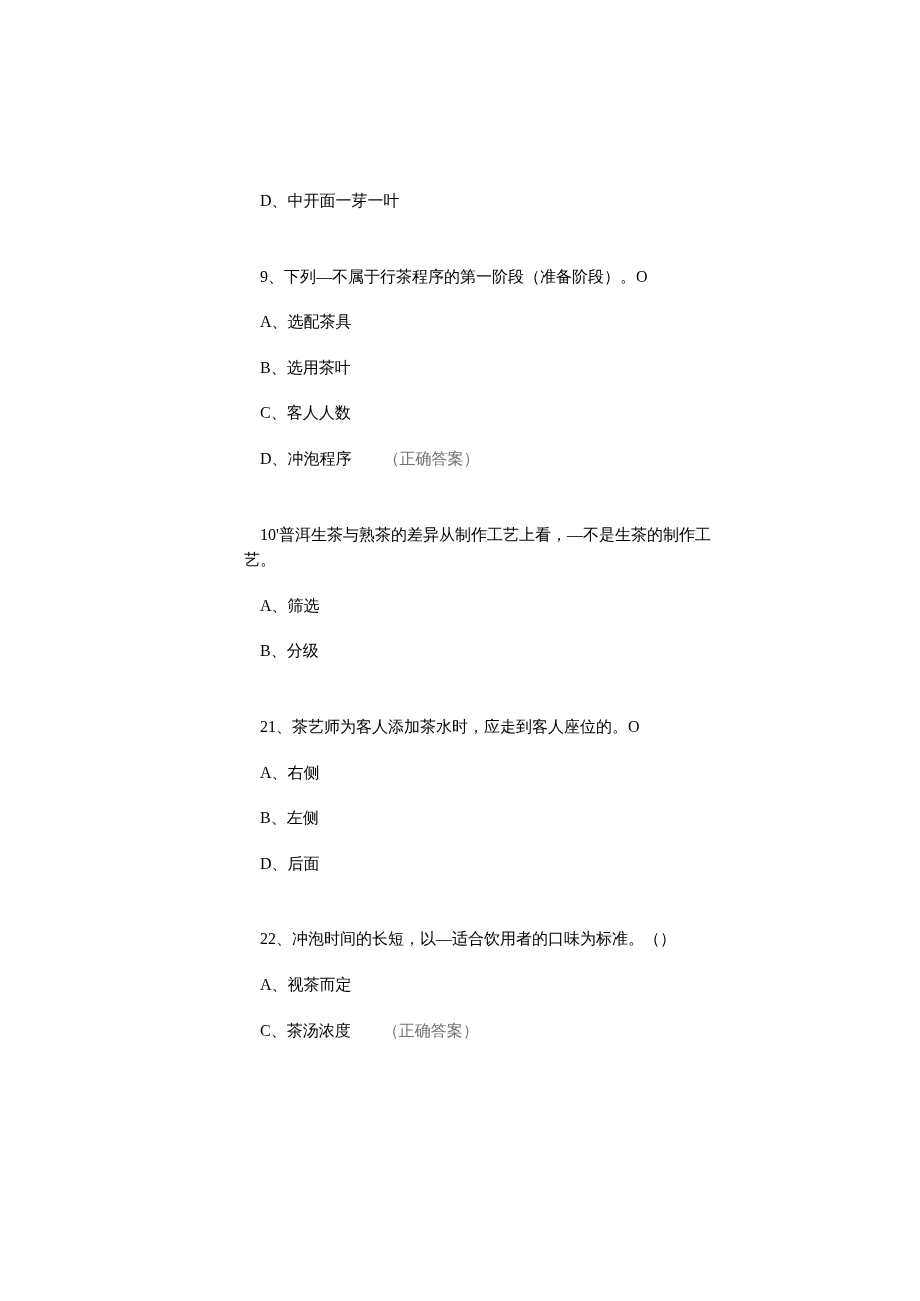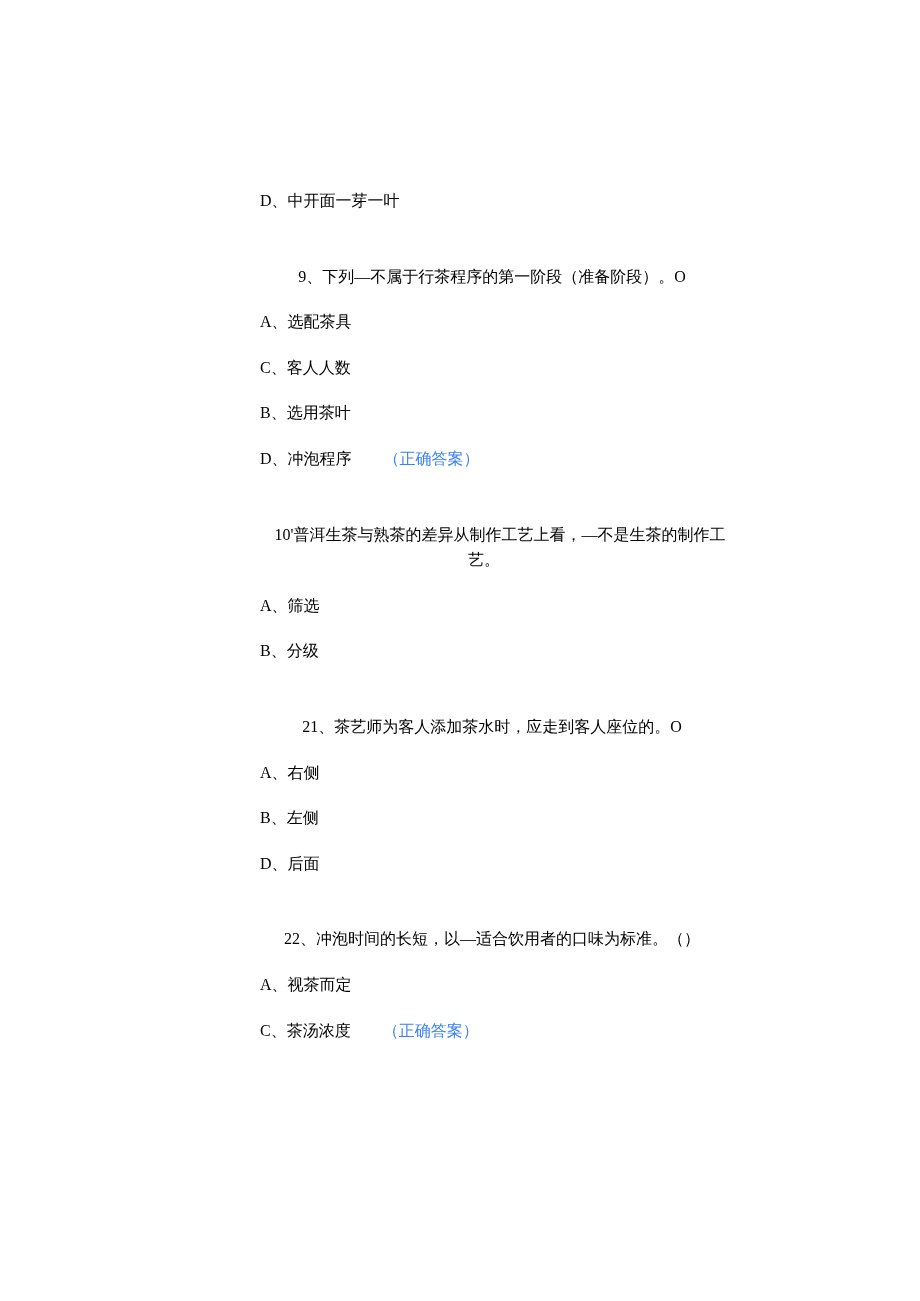--- a/index.html
+++ b/index.html
@@ -15,35 +15,34 @@
       width: 920px;
       min-height: 1301px;
       padding: 140px 180px 120px 180px;
       line-height: 1.6;
     }
     .line {
       margin-bottom: 20px;
     }
     .question-start {
       margin-top: 50px;
-      text-align: center;
     }
     .correct-answer {
-      color: #3b82f6;
+      color: #737373;
     }
   </style>
 </head>
 <body>
 
 <div id="content">
     <div class="line"><span>D、中开面一芽一叶</span></div>
     <div class="line question-start"><span>9、下列―不属于行茶程序的第一阶段（准备阶段）。O</span></div>
     <div class="line"><span>A、选配茶具</span></div>
+    <div class="line"><span>B、选用茶叶</span></div>
     <div class="line"><span>C、客人人数</span></div>
-    <div class="line"><span>B、选用茶叶</span></div>
     <div class="line"><span>D、冲泡程序</span><span class="correct-answer">（正确答案）</span></div>
     <div class="line question-start"><span>10'普洱生茶与熟茶的差异从制作工艺上看，―不是生茶的制作工艺。</span></div>
     <div class="line"><span>A、筛选</span></div>
     <div class="line"><span>B、分级</span></div>
     <div class="line question-start"><span>21、茶艺师为客人添加茶水时，应走到客人座位的。O</span></div>
     <div class="line"><span>A、右侧</span></div>
     <div class="line"><span>B、左侧</span></div>
     <div class="line"><span>D、后面</span></div>
     <div class="line question-start"><span>22、冲泡时间的长短，以―适合饮用者的口味为标准。（）</span></div>
     <div class="line"><span>A、视茶而定</span></div>

